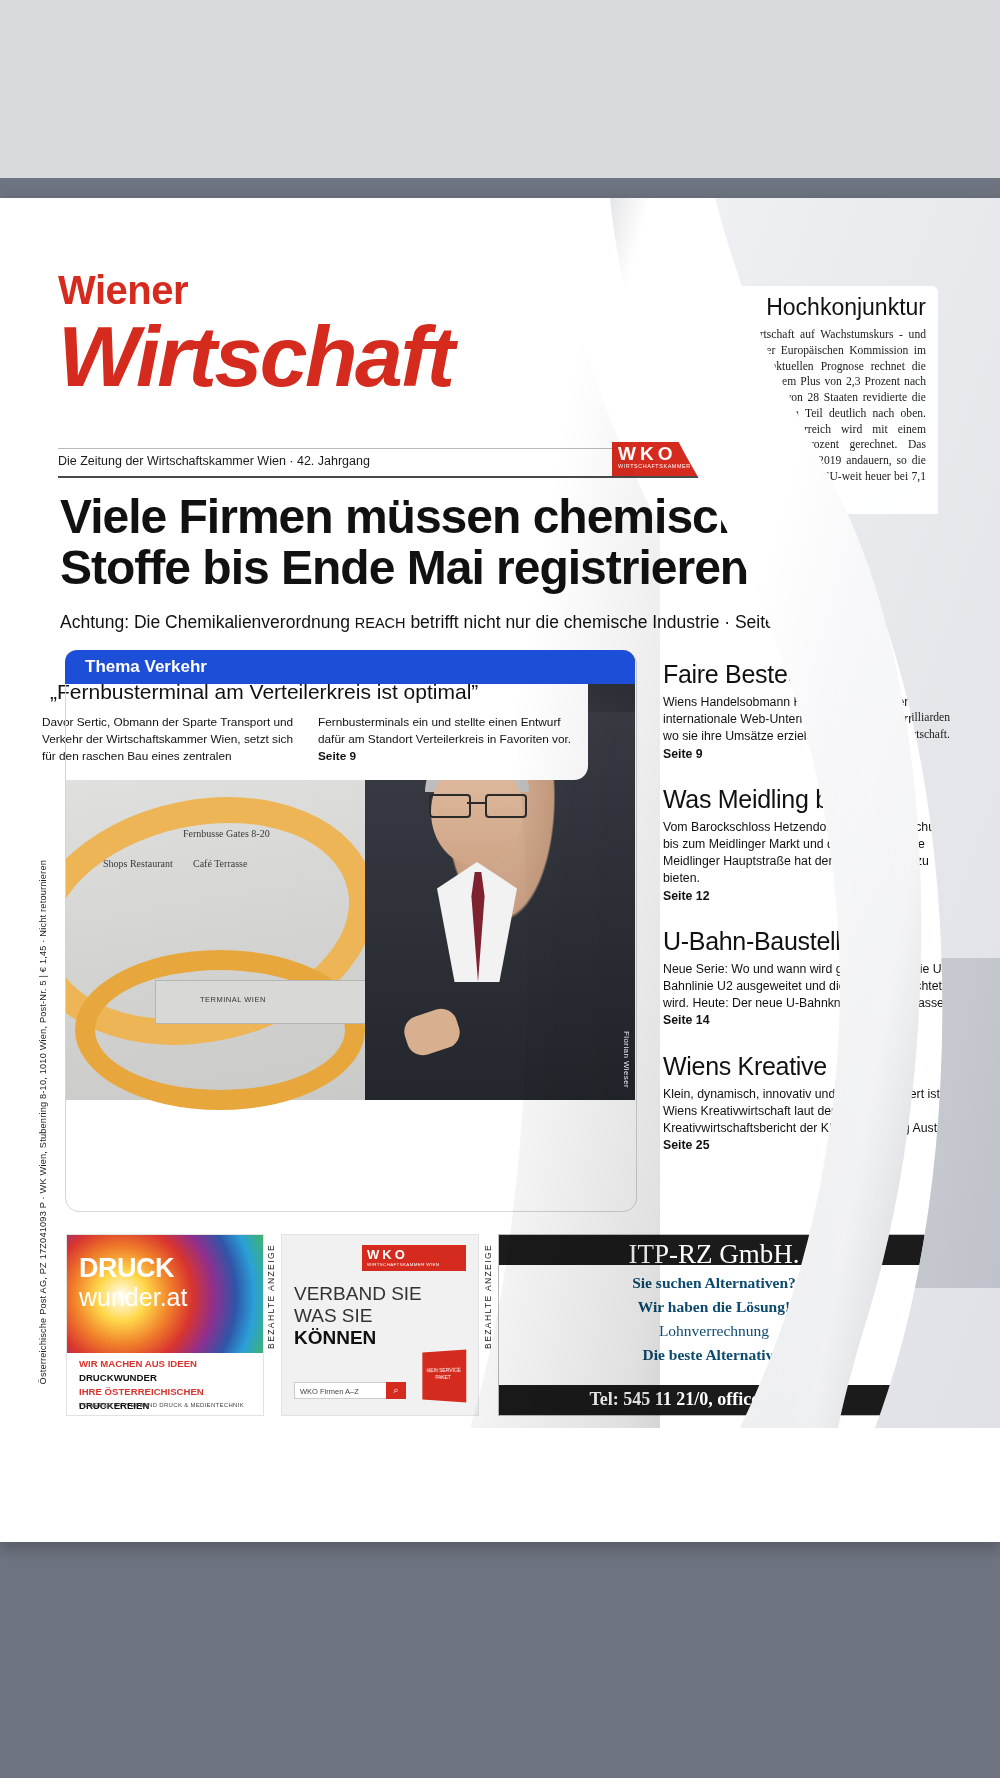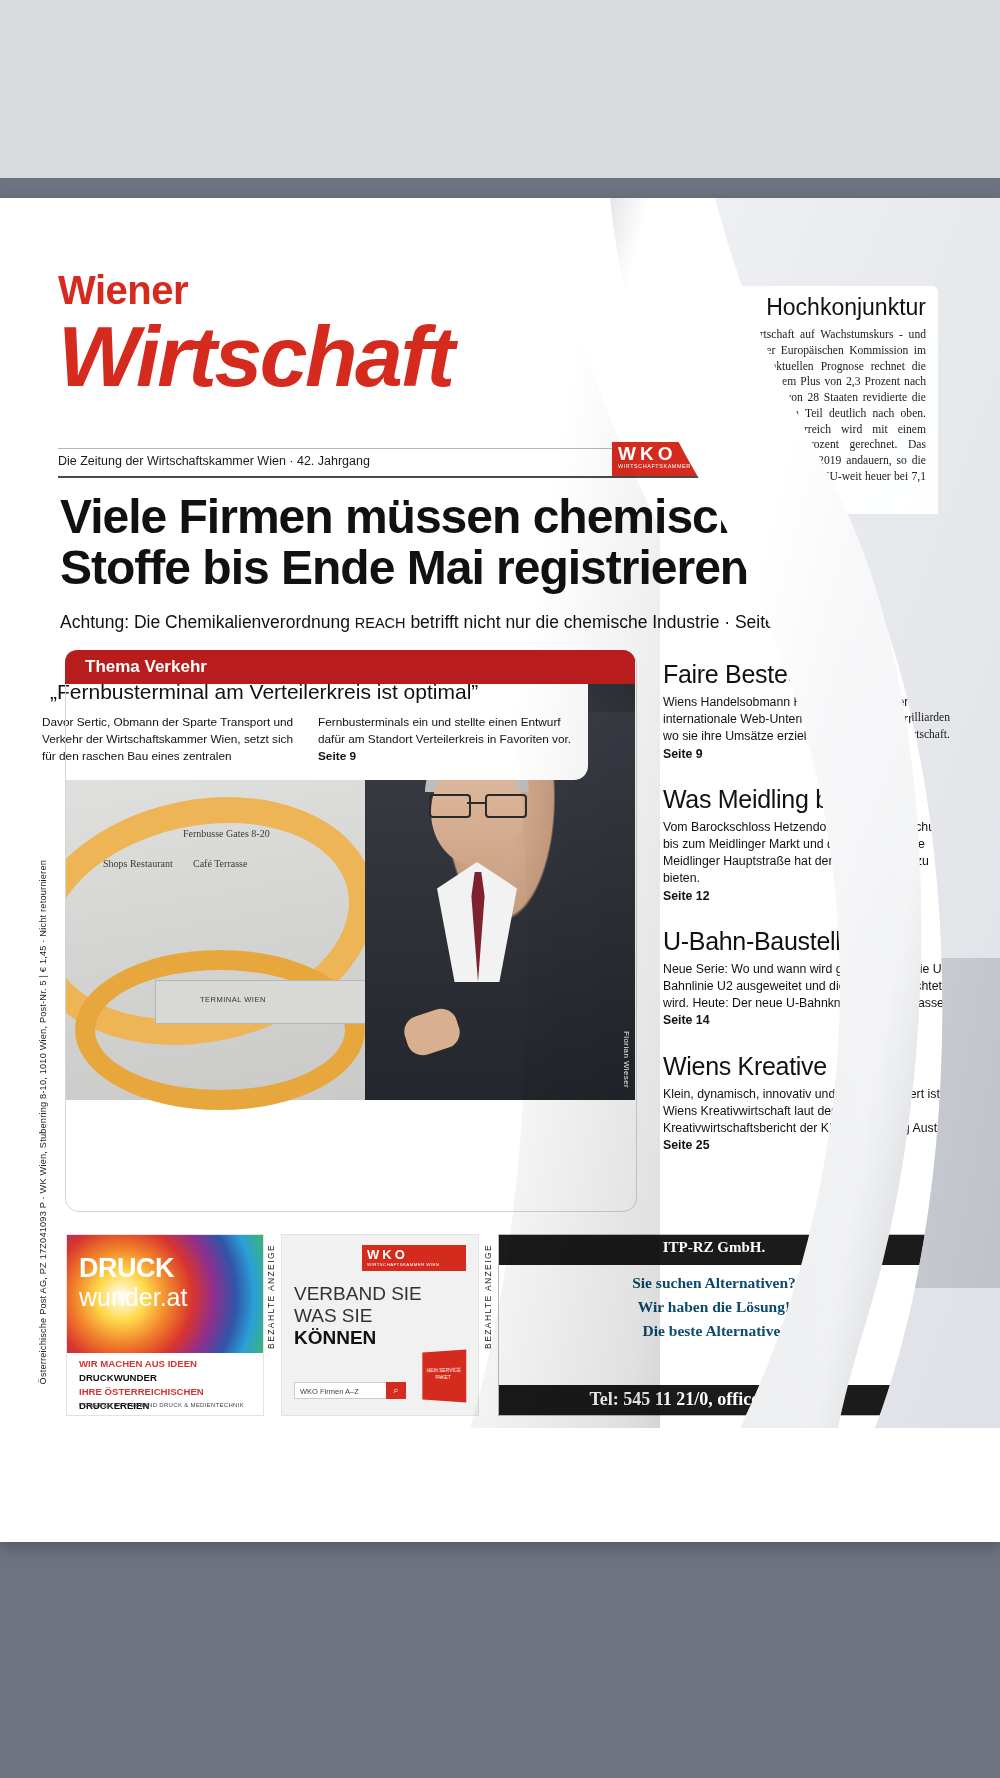--- a/index.html
+++ b/index.html
@@ -127,21 +127,21 @@
 
   
   .hero {
     position: absolute;
     left: 47px; top: 430px; width: 570px; height: 510px;
     border-radius: 12px 12px 0 0;
     overflow: hidden;
   }
   .hero-band {
     position: absolute; left: 0; top: 0; width: 570px; height: 34px;
-    background: #b91c1c;
+    background: #1d4ed8;
     border-radius: 12px 12px 0 0;
     color: #fff; font-weight: bold; font-size: 17px;
     padding: 7px 0 0 20px;
     box-sizing: border-box;
     z-index: 3;
   }
   .hero-img {
     position: absolute; left: 0; top: 0; width: 570px; height: 450px;
     background:
       radial-gradient(circle at 78% 45%, #4b4f56 0%, #2e3238 40%, #1d2024 70%),
@@ -313,21 +313,21 @@
   .ad2-box .bt { font-size: 5px; color: #fff; text-align: center; padding-top: 16px; line-height: 1.3; }
 
   .ad3 {
     position: absolute; left: 432px; top: 4px; width: 430px; height: 180px;
     background: #ffffff; border: 1px solid #bbb;
     font-family: "Liberation Serif", serif;
   }
   .ad3-bar {
     position: absolute; left: 0; top: 0; width: 430px; height: 30px;
     background: #1b1b1b; color: #fff;
-    font-size: 15px; font-weight: bold; text-align: center; padding-top: 4px;
+    font-size: 27px; font-weight: normal; text-align: center; padding-top: 4px;
     box-sizing: border-box;
   }
   .ad3-lines {
     position: absolute; left: 0; top: 36px; width: 430px;
     text-align: center; font-size: 15.5px; color: #0c4a6e; line-height: 1.55;
   }
   .ad3-lines .b { font-weight: bold; }
   .ad3-foot {
     position: absolute; left: 0; bottom: 0; width: 430px; height: 30px;
     background: #1b1b1b; color: #fff;
@@ -542,20 +542,21 @@
           <div class="bt">MEIN SERVICE PAKET</div>
         </div>
       </div>
       <div class="ad-lbl" style="left:417px;">BEZAHLTE ANZEIGE</div>
 
       <div class="ad3">
         <div class="ad3-bar">ITP-RZ GmbH.</div>
         <div class="ad3-lines">
           <div class="b">Sie suchen Alternativen?</div>
           <div class="b">Wir haben die Lösung!</div>
+          <div>Lohnverrechnung</div>
           <div class="b">Die beste Alternative!</div>
         </div>
         <div class="ad3-foot">Tel: 545 11 21/0, office@itp-rz.at</div>
       </div>
 
     </div>
 
   </div>
 </div>
 

